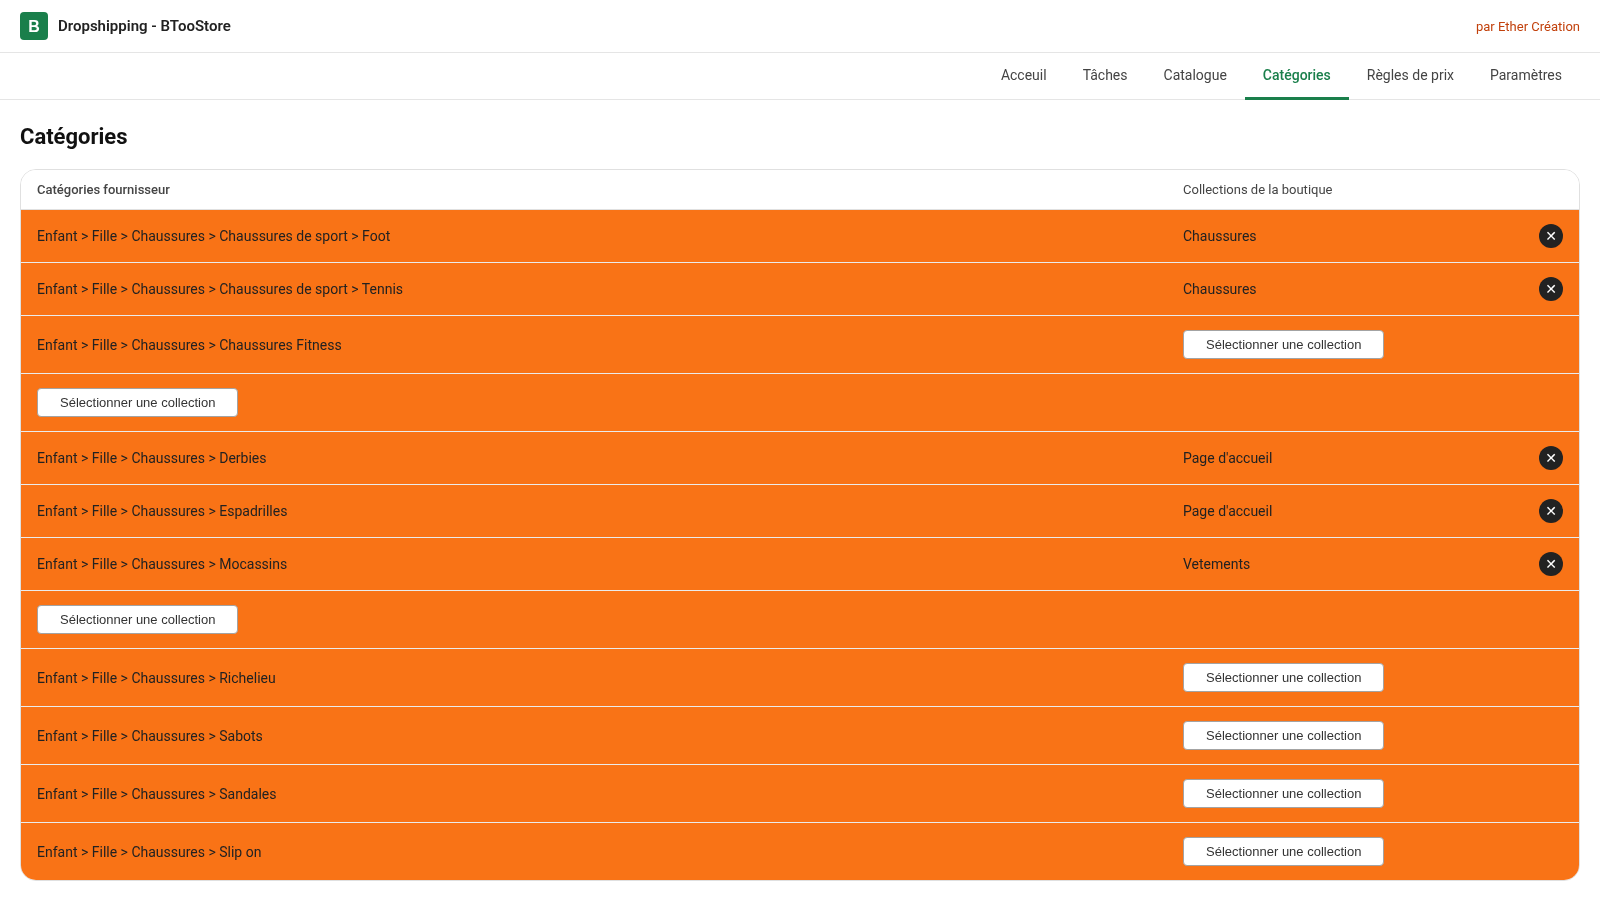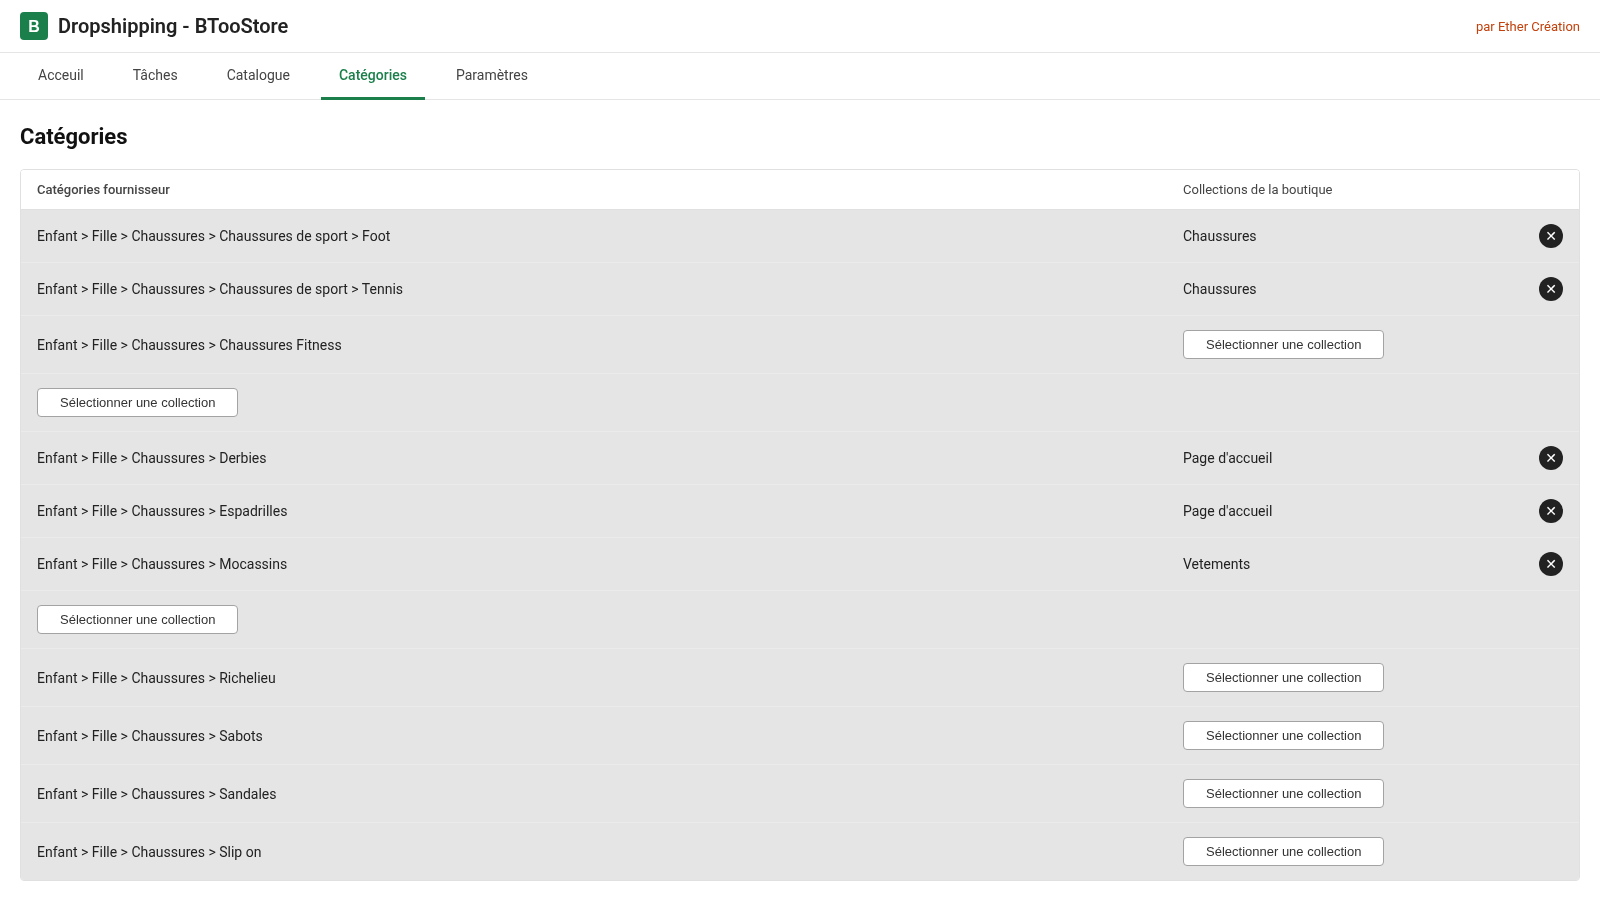--- a/index.html
+++ b/index.html
@@ -31,37 +31,38 @@
       align-items: center;
       gap: 10px;
     }
 
     .app-logo {
       width: 28px;
       height: 28px;
     }
 
     .app-title {
-      font-size: 20px;
+      font-size: 15px;
       font-weight: 600;
       color: #222;
     }
 
     .top-bar-right {
       font-size: 13px;
       color: #c2410c;
     }
 
     
     .nav {
       display: flex;
       align-items: center;
       padding: 0 20px;
       border-bottom: 1px solid #e5e5e5;
-      gap: 13px;
+      gap: 0;
+      justify-content: flex-end;
     }
 
     .nav-item {
       padding: 14px 18px;
       font-size: 14px;
       color: #444;
       cursor: pointer;
       border-bottom: 3px solid transparent;
       margin-bottom: -1px;
     }
@@ -82,21 +83,21 @@
       font-weight: 700;
       color: #111;
       margin-bottom: 20px;
     }
 
     
     .categories-table {
       width: 100%;
       border-collapse: collapse;
       border: 1px solid #e0e0e0;
-      border-radius: 4px;
+      border-radius: 16px;
       overflow: hidden;
     }
 
     .table-header-row {
       display: flex;
       padding: 12px 16px;
       border-bottom: 1px solid #e0e0e0;
       background: #fff;
     }
 
@@ -112,21 +113,21 @@
       font-size: 13px;
       color: #444;
       font-weight: 400;
     }
 
     .table-row {
       display: flex;
       align-items: center;
       padding: 14px 16px;
       border-bottom: 1px solid #ebebeb;
-      background: #e5e5e5;
+      background: #f97316;
     }
 
     .table-row:last-child {
       border-bottom: none;
     }
 
     .row-supplier {
       flex: 1;
       font-size: 14px;
       color: #222;
@@ -184,20 +185,21 @@
     <span class="app-title">Dropshipping - BTooStore</span>
   </div>
   <div class="top-bar-right">par Ether Création</div>
 </div>
 
 <nav class="nav">
   <div class="nav-item">Acceuil</div>
   <div class="nav-item">Tâches</div>
   <div class="nav-item">Catalogue</div>
   <div class="nav-item active">Catégories</div>
+  <div class="nav-item">Règles de prix</div>
   <div class="nav-item">Paramètres</div>
 </nav>
 
 <main class="main">
   <h1 class="page-title">Catégories</h1>
 
   <div class="categories-table">
 
     <div class="table-header-row">
       <div class="col-supplier">Catégories fournisseur</div>

